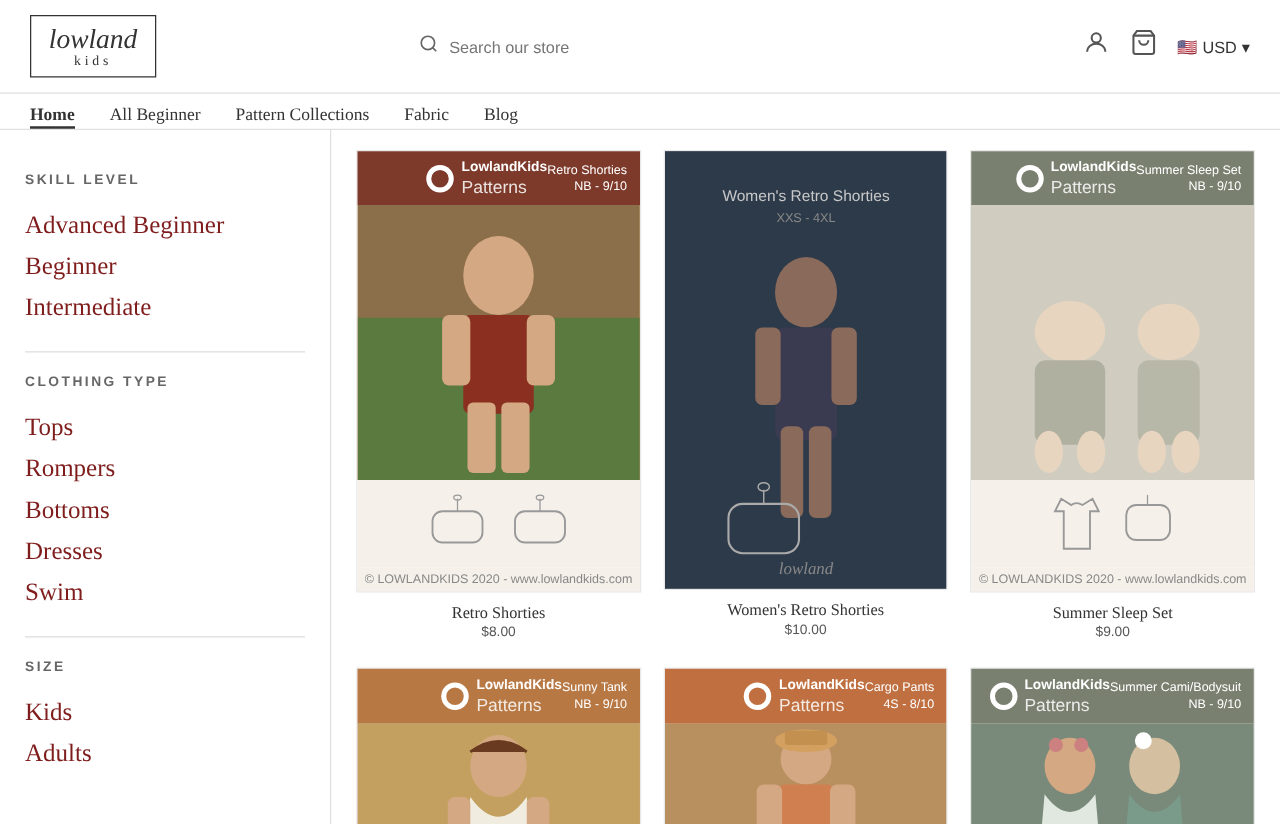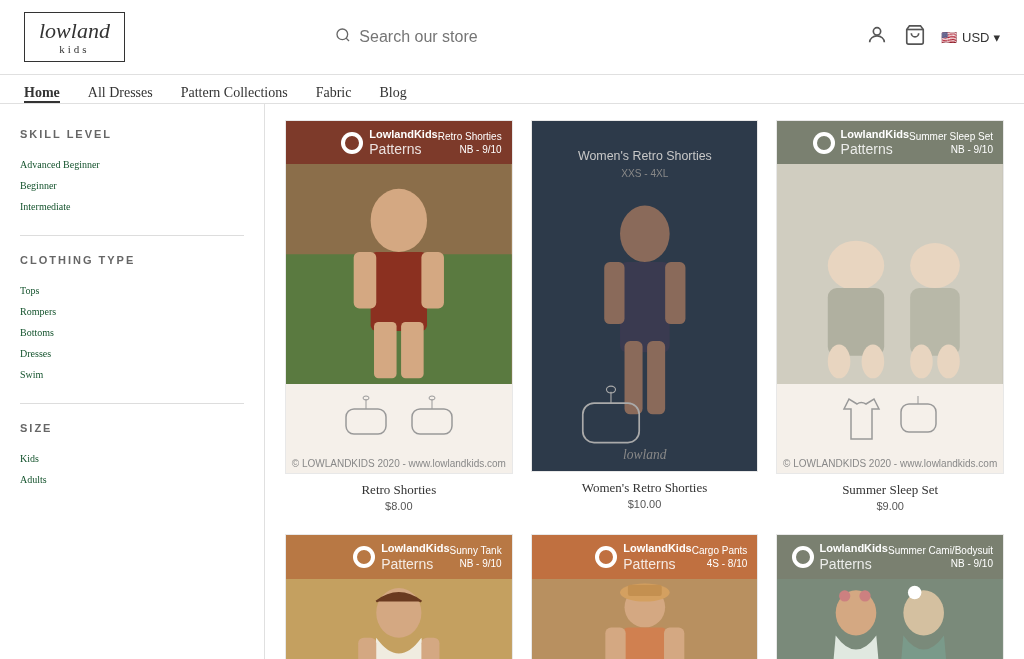--- a/index.html
+++ b/index.html
@@ -34,21 +34,21 @@
       display: flex;
       align-items: center;
       gap: 8px;
       flex: 1;
       max-width: 320px;
       margin: 0 40px;
     }
     .search-bar input {
       border: none;
       outline: none;
-      font-size: 16px;
+      font-size: 13px;
       color: #6d28d9;
       background: transparent;
       width: 100%;
     }
     .search-icon-svg { color: #666; }
     .header-icons {
       display: flex;
       align-items: center;
       gap: 16px;
     }
@@ -94,25 +94,25 @@
       padding: 24px 20px;
       border-right: 1px solid #e0e0e0;
     }
     .filter-section-title {
       font-size: 11px;
       letter-spacing: 2px;
       color: #666;
       font-family: sans-serif;
       font-weight: 600;
       margin-bottom: 14px;
-      margin-top: 0;
+      margin-top: 10px;
     }
     .filter-item {
-      font-size: 10px;
-      color: #14532d;
+      font-size: 20px;
+      color: #7f1d1d;
       padding: 5px 0;
       cursor: pointer;
       font-family: 'Georgia', serif;
     }
     .sidebar-divider {
       border: none;
       border-top: 1px solid #ddd;
       margin: 18px 0;
     }
 
@@ -254,21 +254,21 @@
     <button class="flag-btn">
       <span>🇺🇸</span>
       <span>USD</span>
       <span>▾</span>
     </button>
   </div>
 </header>
 
 <nav class="nav">
   <a href="#" class="active">Home</a>
-  <a href="#">All Dresses</a>
+  <a href="#">All Beginner</a>
   <a href="#">Pattern Collections</a>
   <a href="#">Fabric</a>
   <a href="#">Blog</a>
 </nav>
 
 <div class="main-container">
 
   <aside class="sidebar">
     <div class="filter-section-title">SKILL LEVEL</div>
     <div class="filter-item">Advanced Beginner</div>

